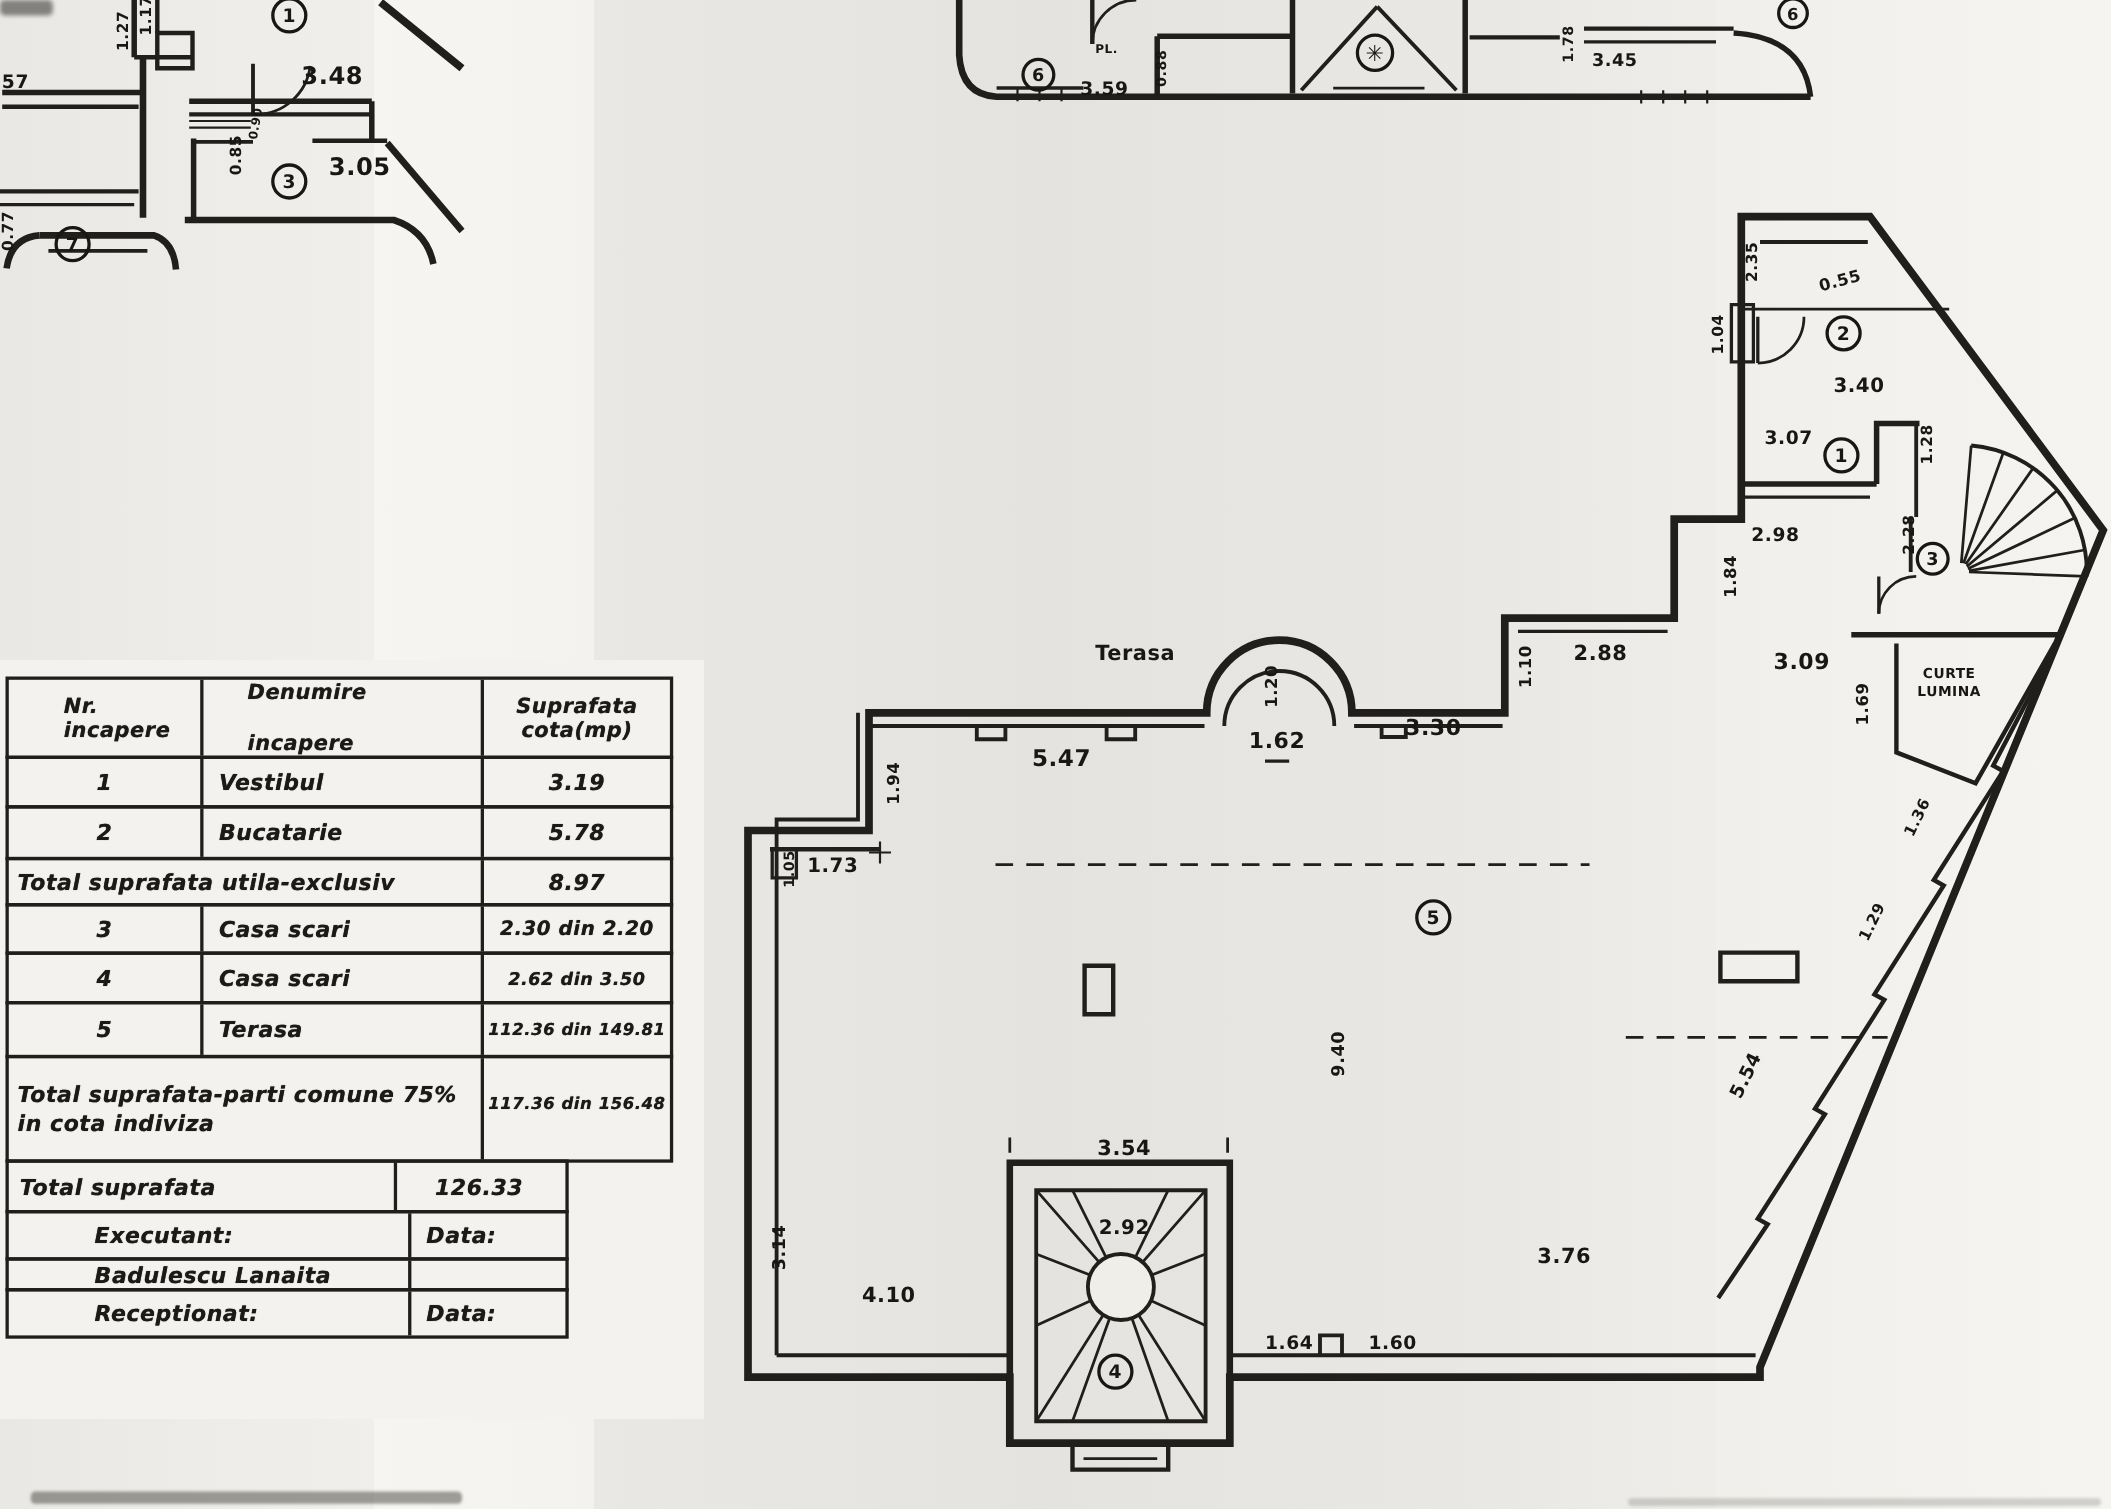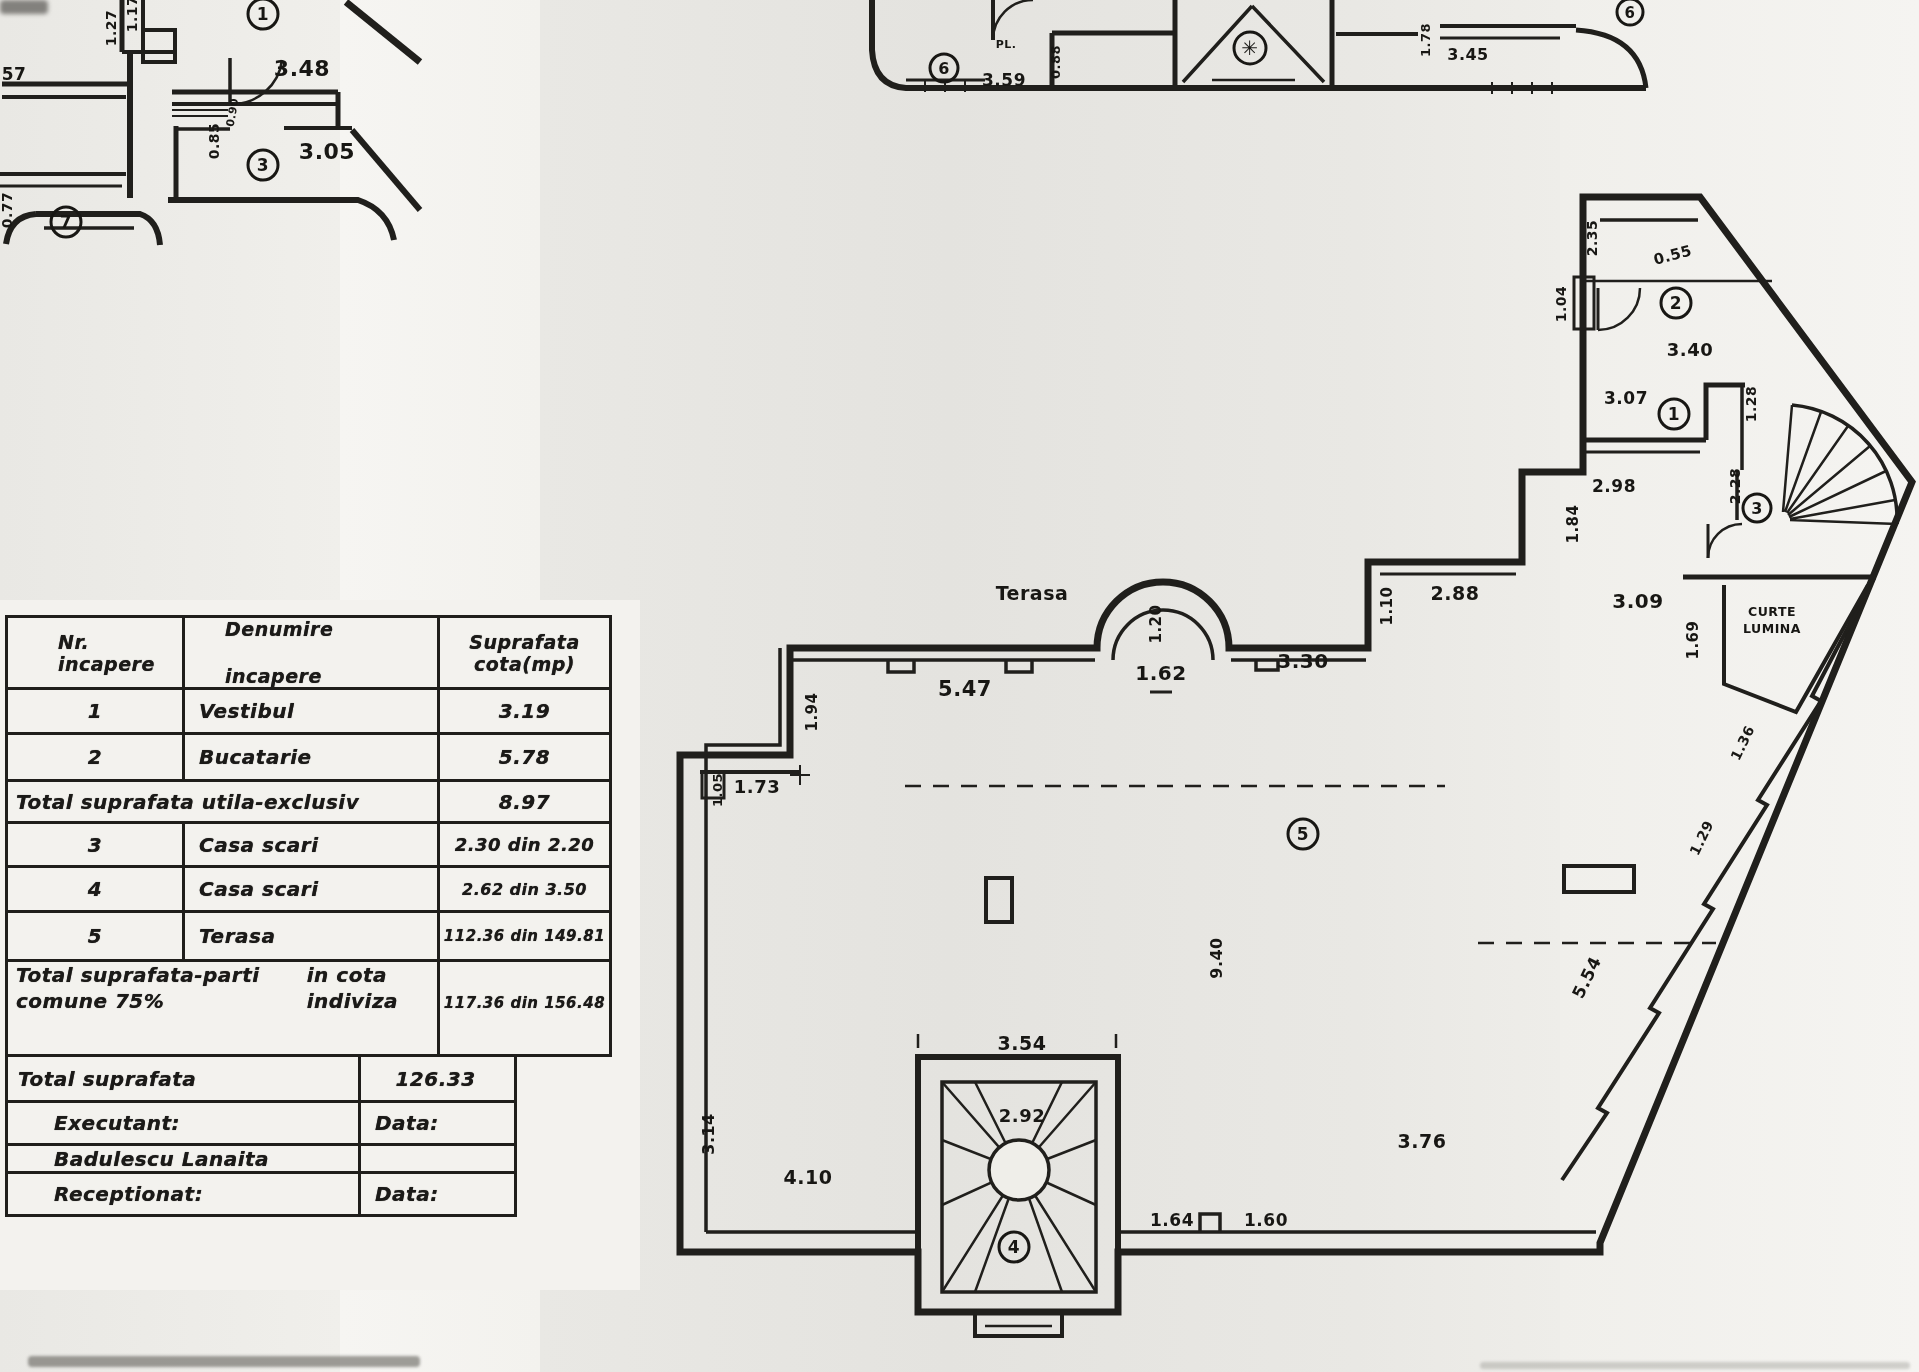--- a/index.html
+++ b/index.html
@@ -32,23 +32,23 @@
   .tc{box-sizing:border-box;display:flex;align-items:center;font-size:20px;font-weight:700;
       text-shadow:0 0 .7px #33312e;letter-spacing:.5px;font-style:italic;}
   .cr{border-right:3px solid #1f1e1b;}
   .c1{width:177px;justify-content:center;text-align:center;}
   .c2{width:255px;justify-content:flex-start;padding-left:14px;}
   .c3{width:169px;justify-content:center;text-align:center;}
   .cspan{width:432px;justify-content:flex-start;padding-left:8px;}
   .hdr .tc{font-size:19px;line-height:22px;}
   .hdr .hc{flex-direction:column;justify-content:center;align-items:flex-start;}
   .hdr .hc.center{align-items:center;}
-  .twolines{flex-direction:row;align-items:flex-start;justify-content:center;line-height:26px;}
+  .twolines{flex-direction:column;align-items:flex-start;justify-content:center;line-height:26px;}
   .bc1{width:353px;justify-content:flex-start;padding-left:10px;}
-  .bc1i{width:353px;justify-content:flex-start;padding-left:46px;}
+  .bc1i{width:353px;justify-content:flex-start;padding-left:46px;margin-left:32px;}
   .bc2{width:149px;justify-content:center;}
   .bc2l{width:149px;justify-content:flex-start;padding-left:14px;}
 </style>
 </head>
 <body>
 
 <div class="band" id="band-left"></div>
 <div class="band" id="band-bright"></div>
 <div class="band" id="band-mid"></div>
 <div class="band" id="band-right"></div>

